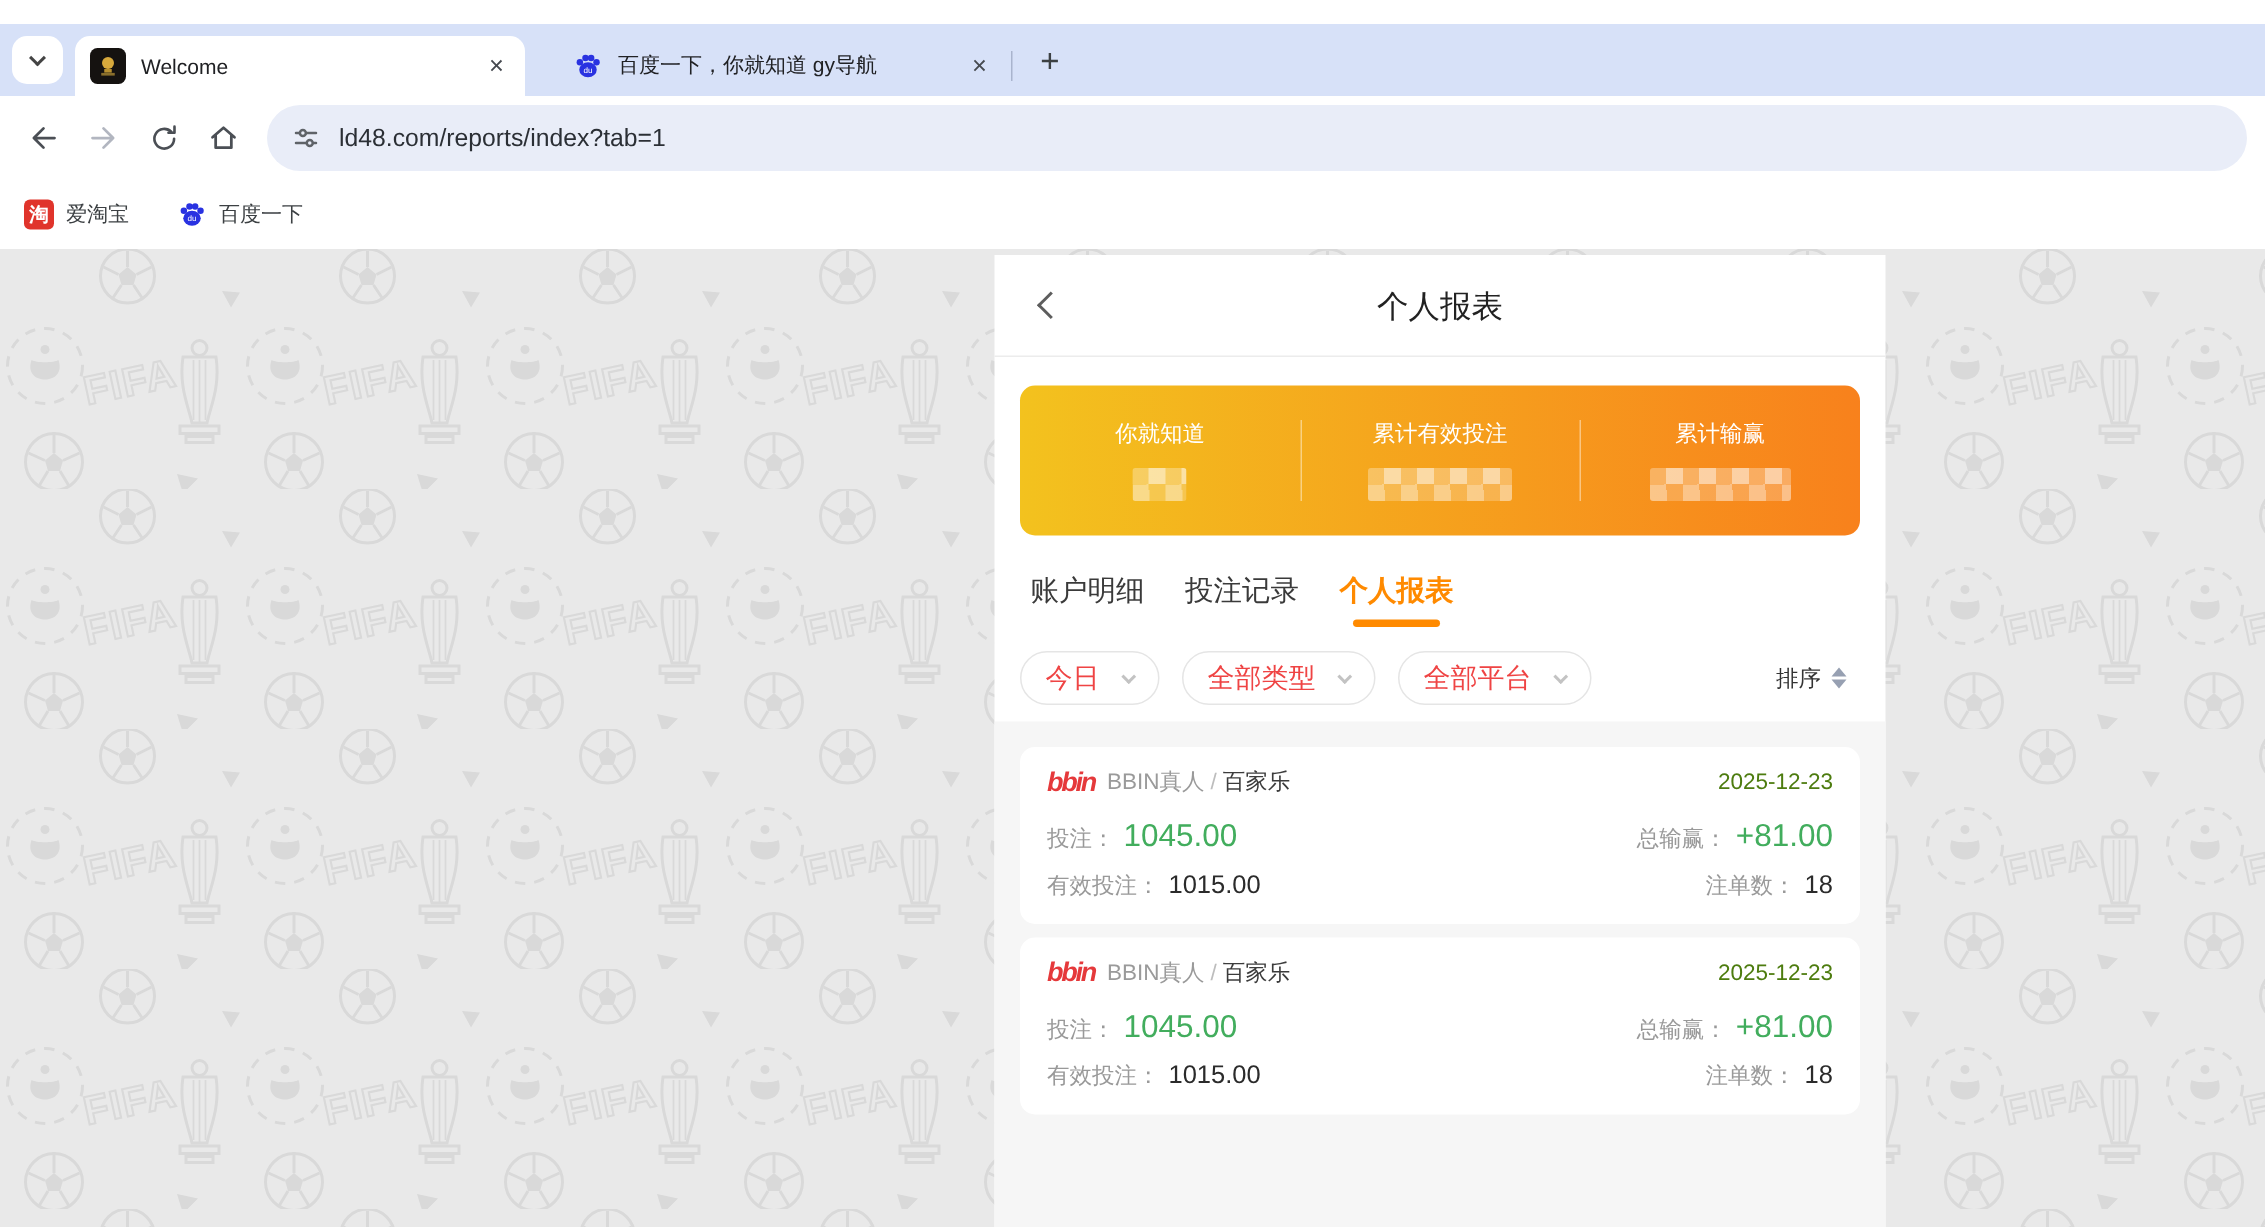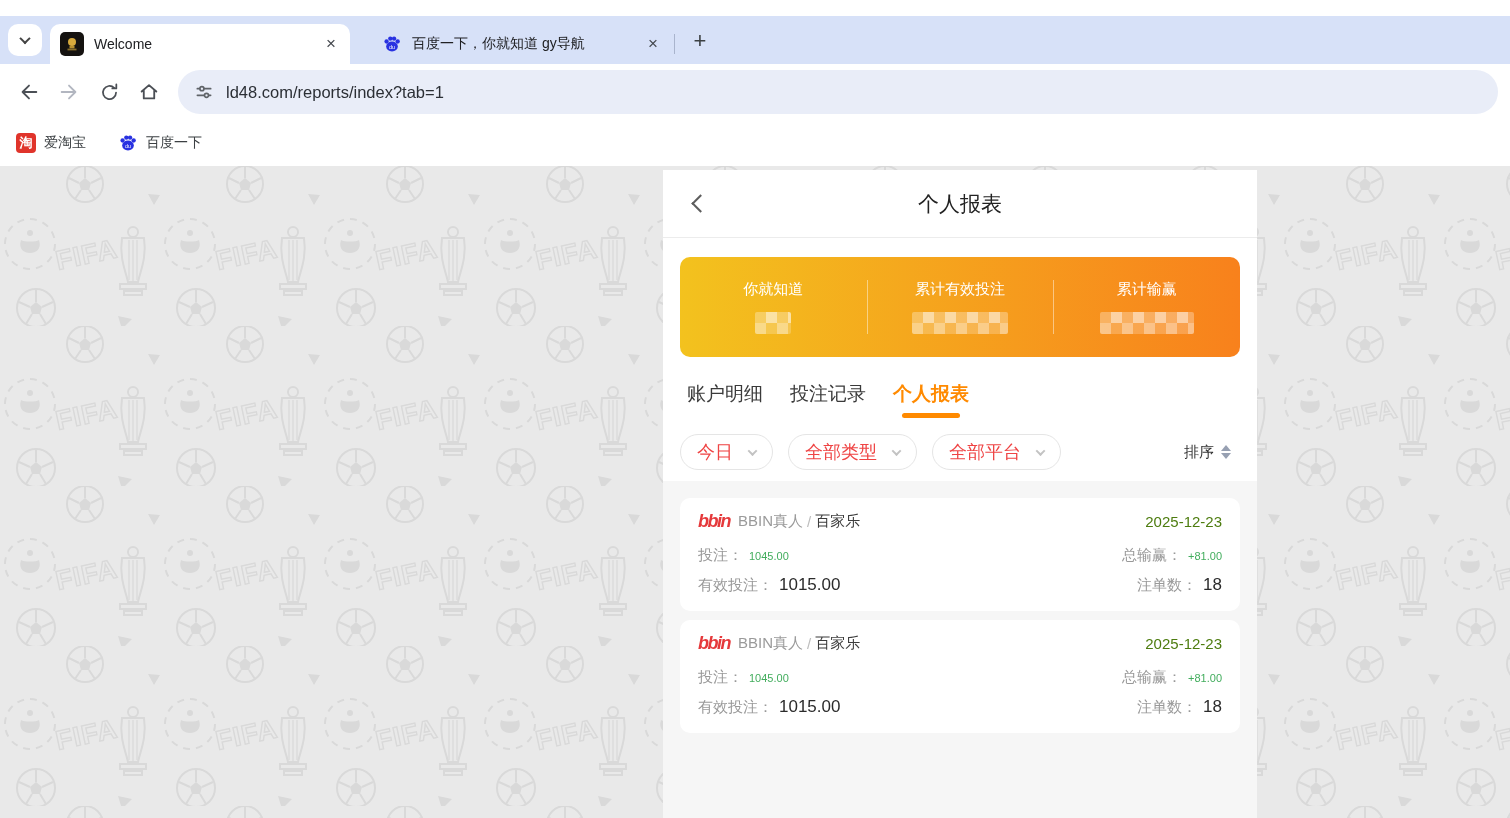--- a/index.html
+++ b/index.html
@@ -82,21 +82,21 @@
   .rec-row.r1 { margin-bottom:14px; align-items:center; }
   .rec-row.r2 { margin-bottom:10px; }
   .rec-left, .rec-right { display:flex; align-items:baseline; }
   .rec-row.r1 .rec-left { align-items:center; }
   .logo-bbin { font-style:italic; font-weight:bold; font-size:18px; color:var(--logo-red); letter-spacing:-1.5px; margin-right:8px; }
   .provider { font-size:15px; color:#9a9a9a; }
   .slash { font-size:15px; color:#bdbdbd; margin:0 4px; }
   .game { font-size:15px; color:#3c3c3c; }
   .rec-date { font-size:15px; color:#4d7c0f; }
   .f-label { font-size:15px; color:#999; margin-right:6px; }
-  .val-green { font-size:11px; color:var(--green); }
+  .val-green { font-size:21px; color:var(--green); }
   .val-dark { font-size:17px; color:#2b2b2b; }
 
   .list-footer { text-align:center; color:#cbcbcb; font-size:17px; margin-top:22px; }
 </style>
 </head>
 <body>
 
 <div class="tabstrip">
   <div class="tab-search-btn">
     <div class="chev"></div>

